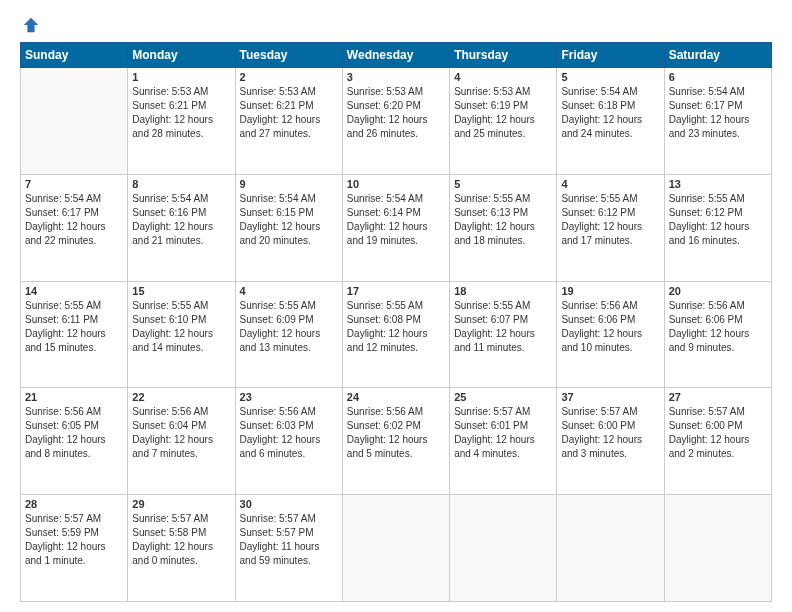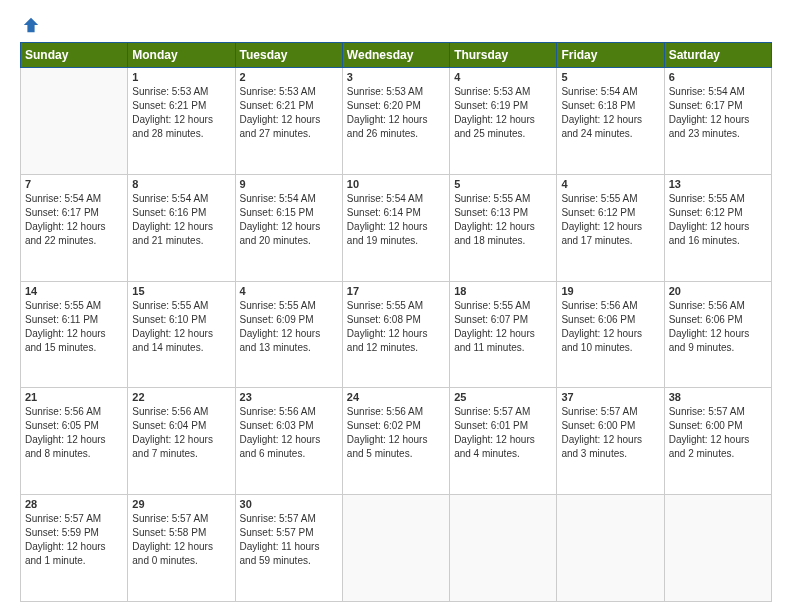--- a/index.html
+++ b/index.html
@@ -60,21 +60,21 @@
       color: #555;
     }
     .calendar {
       flex: 1;
       border: 1px solid #ccc;
       border-collapse: collapse;
       width: 100%;
       table-layout: fixed;
     }
     .calendar thead tr th {
-      background-color: #4d7c0f;
+      background-color: #0369a1;
       color: #fff;
       font-size: 12px;
       font-weight: bold;
       padding: 5px 4px;
       border: 1px solid #1a5a99;
       text-align: left;
     }
     .calendar tbody tr td {
       border: 1px solid #ccc;
       vertical-align: top;
@@ -315,21 +315,21 @@
 and 4 minutes.</div>
           </td>
           <td>
             <span class="day-num">37</span>
             <div class="day-info" style="white-space: pre-line;">Sunrise: 5:57 AM
 Sunset: 6:00 PM
 Daylight: 12 hours
 and 3 minutes.</div>
           </td>
           <td>
-            <span class="day-num">38</span>
+            <span class="day-num">27</span>
             <div class="day-info" style="white-space: pre-line;">Sunrise: 5:57 AM
 Sunset: 6:00 PM
 Daylight: 12 hours
 and 2 minutes.</div>
           </td>
         </tr>
         <tr>
           <td>
             <span class="day-num">28</span>
             <div class="day-info" style="white-space: pre-line;">Sunrise: 5:57 AM

